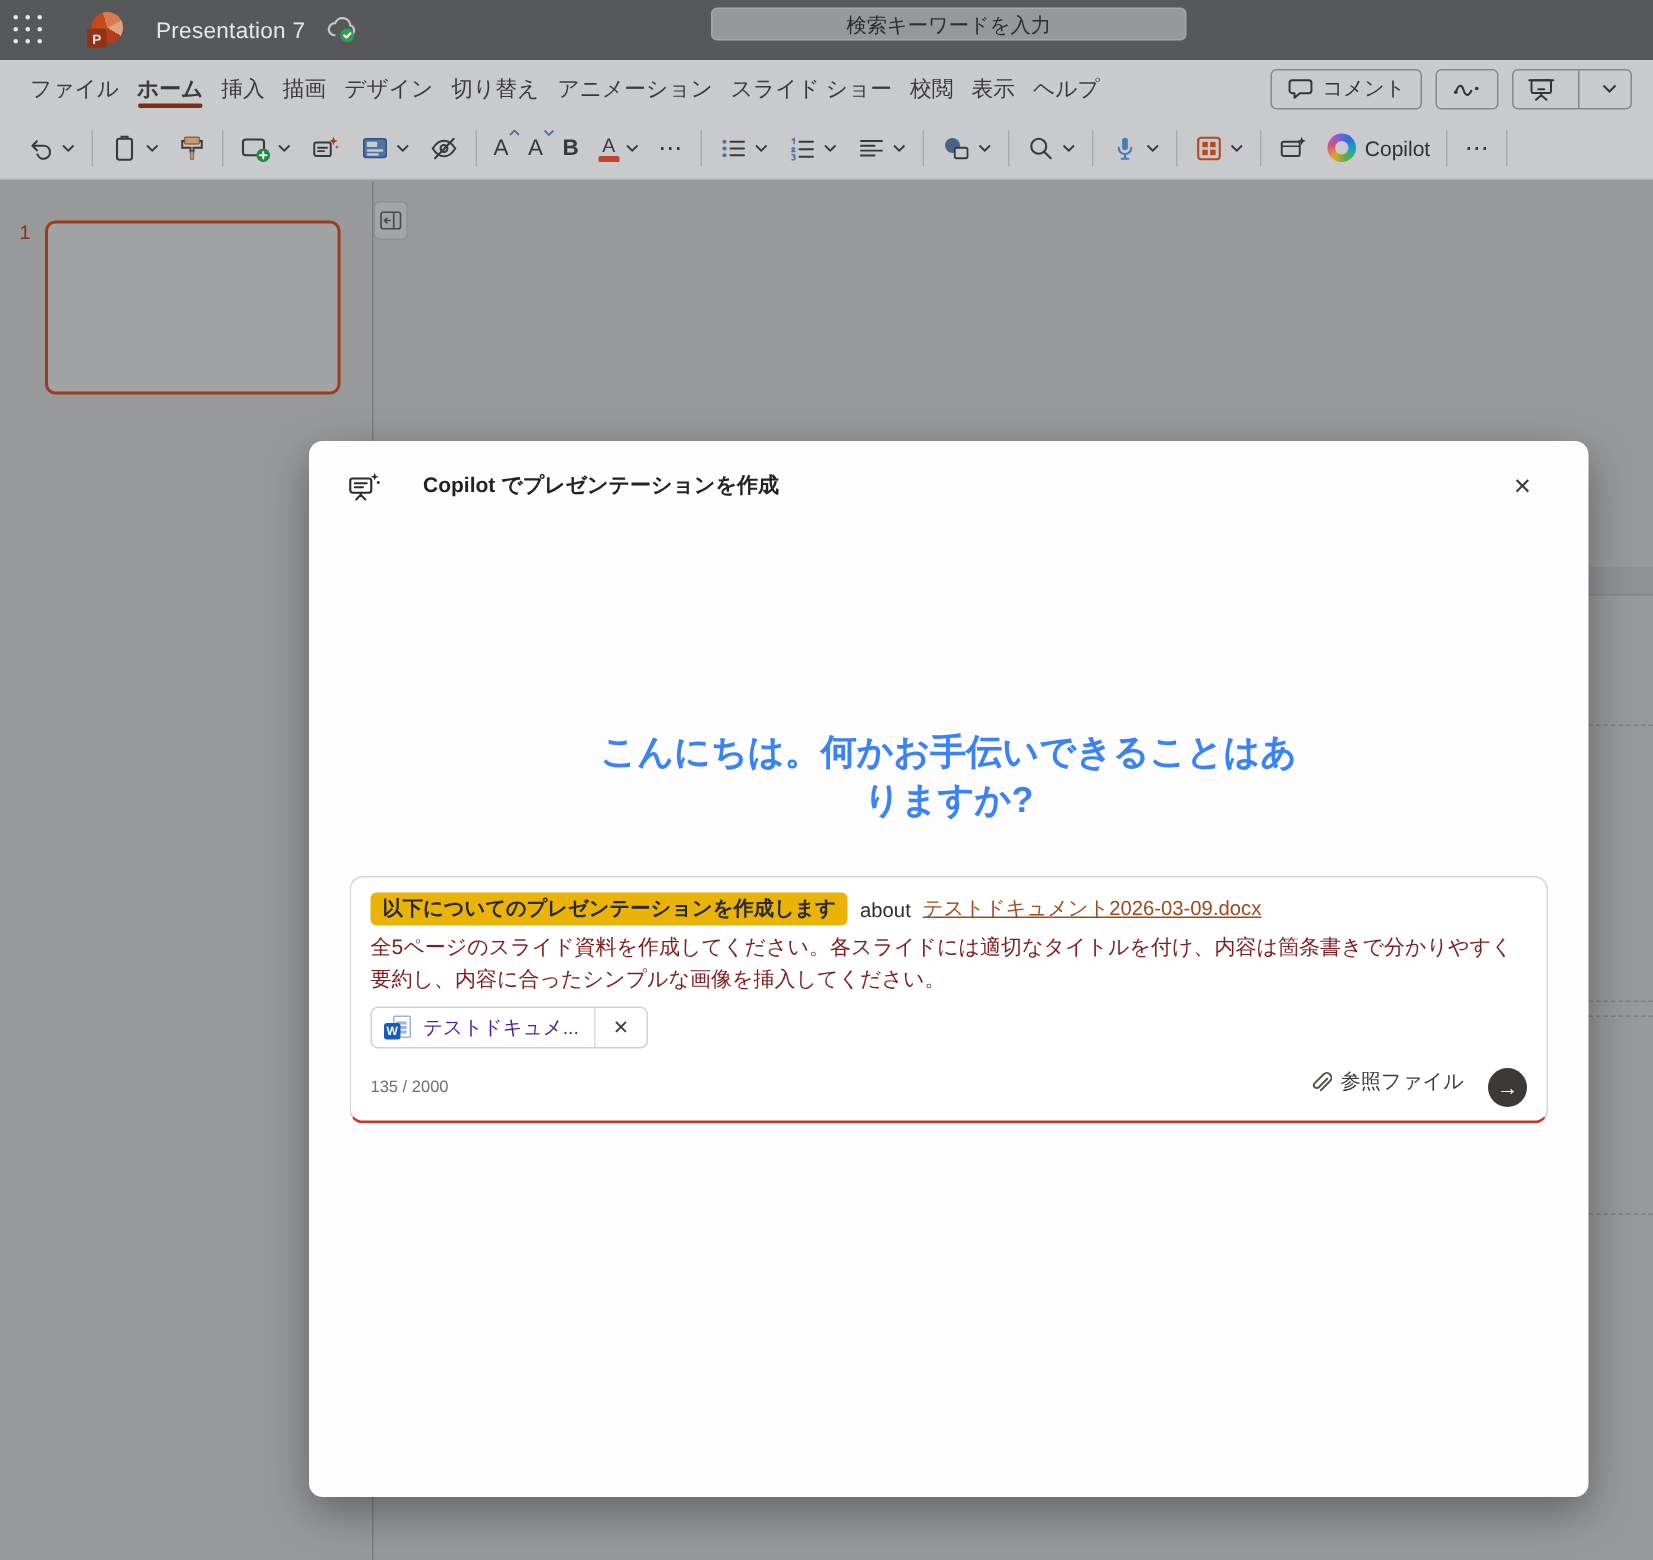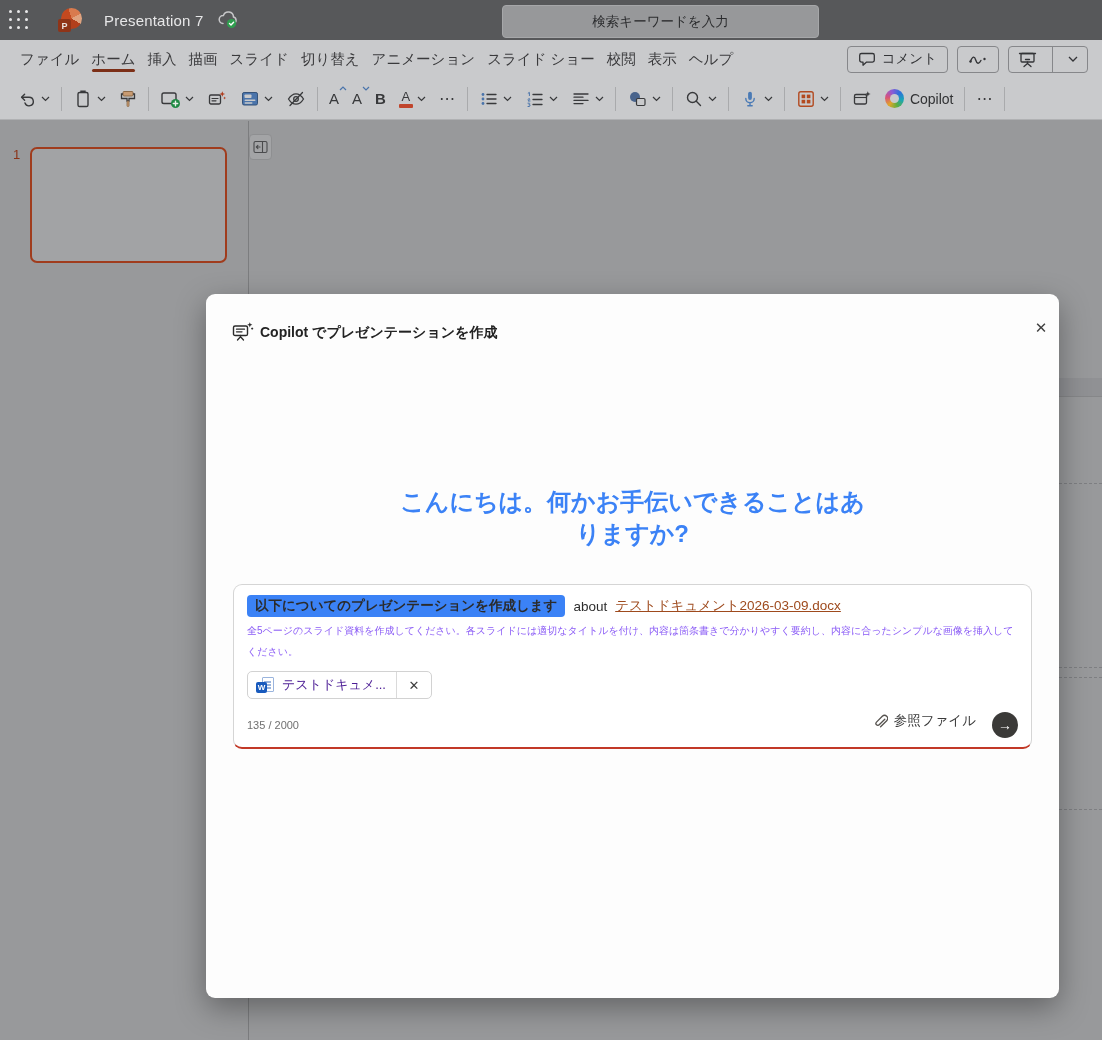--- a/index.html
+++ b/index.html
@@ -9,29 +9,29 @@
   
   .titlebar { position:absolute; left:0; top:0; width:100%; height:40px; background:#57585a; display:flex; align-items:center; }
   .applauncher { width:22px; height:22px; margin-left:8px; display:grid; grid-template-columns:repeat(3,4px); grid-template-rows:repeat(3,4px); gap:4px; place-content:center; cursor:pointer; }
   .applauncher i { width:3px; height:3px; border-radius:50%; background:#e8e8e9; }
   .pptico { position:relative; width:24px; height:24px; margin-left:28px; }
   .pptcirc { position:absolute; right:0; top:0; width:21px; height:21px; border-radius:50%;
     background:conic-gradient(from 200deg,#c4491f 0 40%, #d97b4e 40% 62%, #e0a37f 62% 78%, #b23f1c 78% 100%); }
   .pbadge { position:absolute; left:0; bottom:0; width:13px; height:13px; background:#8f3418; border-radius:2px; color:#e9e2df; font-size:9px; font-weight:700; display:grid; place-items:center; }
   .doctitle { margin-left:22px; color:#e7e7e8; font-size:15px; letter-spacing:.2px; }
   .cloudico { margin-left:12px; position:relative; width:24px; height:22px; }
-  .searchwrap { position:absolute; left:502px; top:5px; width:317px; height:33px; }
+  .searchwrap { position:absolute; left:474px; top:5px; width:317px; height:22px; }
   .searchbox { width:100%; height:100%; background:#97989a; border:1px solid #a6a7a9; border-radius:4px; font-size:13.5px; color:#2c2d2f; text-align:center; outline:none; font-family:inherit; }
   .searchbox::placeholder { color:#2c2d2f; opacity:1; }
 
   
   .menubar { position:absolute; left:0; top:40px; width:100%; height:38px; background:#c9cacc; display:flex; align-items:center; }
   .menuitems { display:flex; align-items:center; gap:12px; padding-left:20px; height:100%; }
   .mi { font-size:14.5px; color:#3a3a3c; cursor:pointer; position:relative; height:100%; display:flex; align-items:center; white-space:nowrap; }
-  .mi.active { font-weight:400; }
+  .mi.active { font-weight:700; }
   .mi.active::after { content:""; position:absolute; left:1px; right:1px; bottom:6px; height:3px; border-radius:2px; background:#7c2f17; }
   .menuright { margin-left:auto; display:flex; align-items:center; gap:9px; padding-right:14px; }
   .obtn { display:flex; align-items:center; gap:6px; height:27px; padding:0 10px; background:transparent; border:1px solid #86878a; border-radius:4px; color:#333437; font-size:13.5px; font-family:inherit; cursor:pointer; }
   .obtn svg { display:block; }
   .split { padding:0; }
   .split .half { display:flex; align-items:center; height:100%; padding:0 9px; }
   .split .sep { width:1px; height:100%; background:#86878a; }
 
   
   .ribbon { position:absolute; left:0; top:78px; width:100%; height:42px; background:#c9cacc; border-bottom:1px solid #b0b1b3; display:flex; align-items:center; padding-left:12px; }
@@ -55,29 +55,29 @@
   .slidenum { position:absolute; left:13px; top:26px; font-size:13px; color:#8a3317; }
   .thumb { position:absolute; left:30px; top:26px; width:197px; height:116px; background:#a2a3a5; border:2.5px solid #a03c1d; border-radius:7px; cursor:pointer; }
   .vdivider { position:absolute; left:248px; top:0; width:1px; height:100%; background:#7c7d7f; }
   .collapsebtn { position:absolute; left:249px; top:13px; width:23px; height:26px; background:#a3a4a6; border:1px solid #8e8f91; border-radius:4px; display:grid; place-items:center; cursor:pointer; padding:0; }
   .canvas { position:absolute; left:249px; top:0; right:0; bottom:0; }
   .band { position:absolute; left:0; top:257px; width:100%; height:19px; background:#909194; border-bottom:1px solid #868789; }
   .dash { position:absolute; left:0; width:100%; height:0; border-top:1.5px dashed #7e7f82; }
 
   
   .dialog { position:absolute; left:206px; top:294px; width:853px; height:704px; background:#fdfdfd; border-radius:9px; box-shadow:0 10px 30px rgba(0,0,0,.35); z-index:10; }
-  .dlghead { position:absolute; left:26px; right:4px; top:12px; height:36px; display:flex; align-items:flex-end; gap:6px; }
+  .dlghead { position:absolute; left:26px; right:30px; top:12px; height:36px; display:flex; align-items:center; gap:28px; }
   .dlgtitle { font-size:14px; font-weight:700; color:#232323; }
   .dlgclose { margin-left:auto; background:none; border:none; font-size:15px; color:#3f3f3f; cursor:pointer; width:28px; height:28px; display:grid; place-items:center; font-family:inherit; }
   .greeting { position:absolute; left:0; right:0; top:192px; margin:0 auto; max-width:470px; text-align:center; font-size:24px; line-height:32px; font-weight:700; color:#3b82f6; }
   .promptcard { position:absolute; left:27px; right:27px; top:290px; background:#fff; border:1px solid #d5d5d5; border-bottom:2.5px solid #c23927; border-radius:9px; padding:10px 13px 9px 13px; }
   .row1 { display:flex; align-items:center; gap:8px; font-size:13.5px; color:#2e2e2e; flex-wrap:wrap; }
-  .pbadge2 { background:#3b82f6; border-radius:4px; padding:2px 8px; font-weight:700; color:#2b2b2b; white-space:nowrap; }
+  .pbadge2 { background:#eab308; border-radius:4px; padding:2px 8px; font-weight:700; color:#2b2b2b; white-space:nowrap; }
   .filelink { color:#9e4a1d; text-decoration:underline; cursor:pointer; }
-  .pbody { margin-top:4px; font-size:10px; line-height:20.5px; color:#8b5cf6; }
+  .pbody { margin-top:4px; font-size:14px; line-height:20.5px; color:#7f1d1d; }
   .chip { margin-top:9px; display:inline-flex; align-items:center; height:28px; border:1px solid #d2d2d2; border-radius:5px; overflow:hidden; }
   .wicon { position:relative; width:18px; height:16px; margin-left:8px; }
   .wpage { position:absolute; right:0; top:0; width:12px; height:15px; background:#fff; border:1px solid #9ab4dd; border-radius:1px; }
   .wpage i { position:absolute; right:2px; top:3px; width:7px; height:1.5px; background:#9ab4dd; box-shadow:0 3px 0 #9ab4dd, 0 6px 0 #9ab4dd; }
   .wsq { position:absolute; left:0; bottom:0; width:11px; height:11px; background:#185abd; border-radius:2px; color:#fff; font-size:8px; font-weight:700; display:grid; place-items:center; }
   .chipname { padding:0 10px 0 8px; font-size:13px; color:#4c1d95; }
   .chipdiv { width:1px; align-self:stretch; background:#dadada; }
   .chipx { width:34px; height:100%; background:none; border:none; font-size:13px; color:#3e3e3e; cursor:pointer; font-family:inherit; }
   .cardfoot { margin-top:13px; display:flex; align-items:center; }
   .count { font-size:11px; color:#707070; }
@@ -118,21 +118,21 @@
       <input class="searchbox" type="text" readonly="" placeholder="検索キーワードを入力" style="">
     </div>
   </header>
 
   <nav class="menubar">
     <div class="menuitems">
       <span class="mi">ファイル</span>
       <span class="mi active">ホーム</span>
       <span class="mi">挿入</span>
       <span class="mi">描画</span>
-      <span class="mi">スライド</span>
+      <span class="mi">デザイン</span>
       <span class="mi">切り替え</span>
       <span class="mi">アニメーション</span>
       <span class="mi">スライド ショー</span>
       <span class="mi">校閲</span>
       <span class="mi">表示</span>
       <span class="mi">ヘルプ</span>
     </div>
     <div class="menuright">
       <button class="obtn">
         <svg width="18" height="16" viewBox="0 0 18 16">

